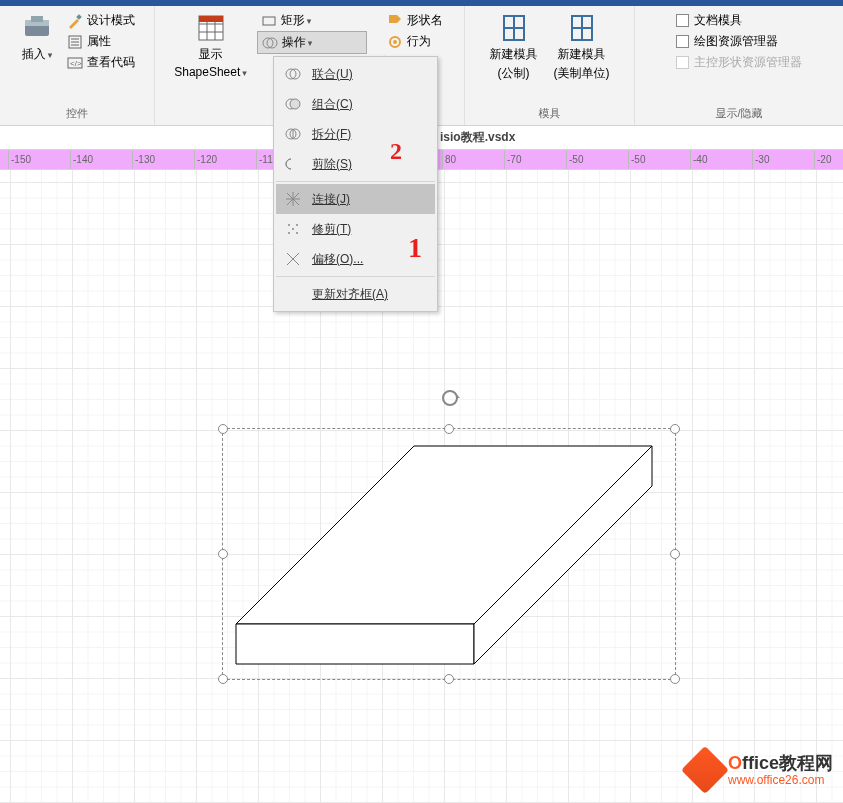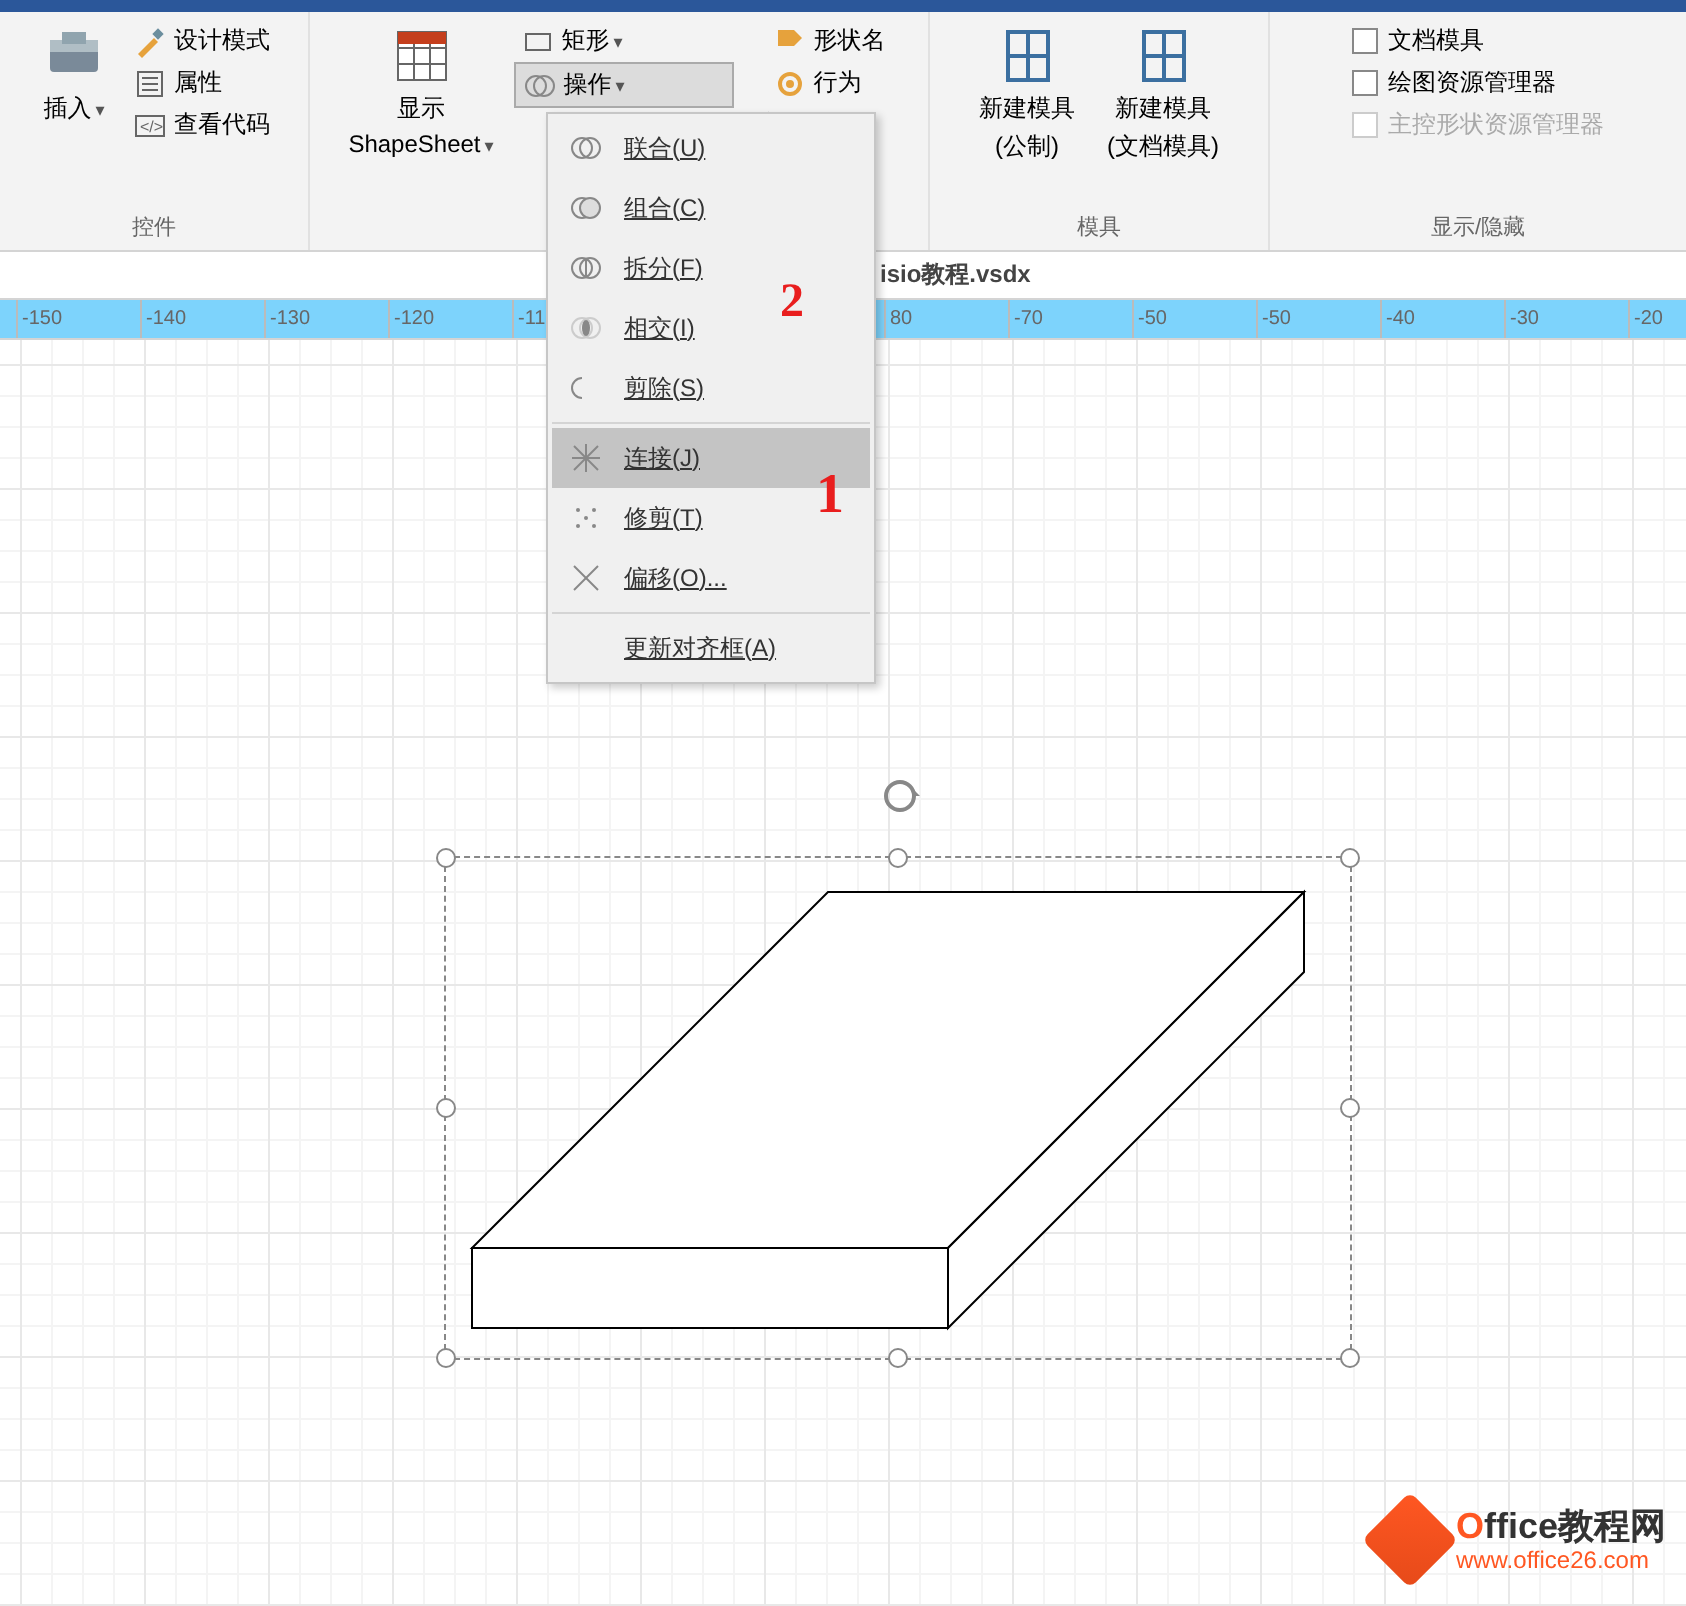--- a/index.html
+++ b/index.html
@@ -77,21 +77,21 @@
       align-items: center;
       color: #444;
       font-size: 12px;
       border-bottom: 1px solid #d4d4d4;
       position: relative;
       font-weight: bold;
     }
     
     .ruler {
       height: 20px;
-      background: #7dd3fc;
+      background: #f0abfc;
       border-bottom: 1px solid #d4d4d4;
       position: relative;
       font-size: 10px;
       color: #666;
     }
     .ruler-tick {
       position: absolute;
       top: 0;
       height: 100%;
       border-left: 1px solid #bbb;
@@ -318,21 +318,21 @@
       </div>
       <div class="big-btn">
         <div class="big-icon">
           <svg width="32" height="32">
               <rect x="6" y="4" width="20" height="24" fill="none" stroke="#3b6fa0" stroke-width="2"></rect>
               <line x1="16" y1="4" x2="16" y2="28" stroke="#3b6fa0" stroke-width="2"></line>
               <line x1="6" y1="16" x2="26" y2="16" stroke="#3b6fa0" stroke-width="2"></line>
             </svg>
         </div>
         <span>新建模具</span>
-        <span>(文档模具)</span>
+        <span>(美制单位)</span>
       </div>
     </div>
     <div class="ribbon-group-label">模具</div>
   </div>
 
   <div class="ribbon-group" style="flex:1;border-right:none;">
     <div class="ribbon-group-content">
       <div class="col">
         <div class="checkbox-row">
           <span class="checkbox"></span>
@@ -423,30 +423,20 @@
           <circle cx="6" cy="8" r="5" fill="none" stroke="#888"></circle>
           <circle cx="10" cy="8" r="5" fill="none" stroke="#888"></circle>
           <path d="M8 4 L8 12" stroke="#888"></path>
         </svg>
       </span>
     <span>拆分(<u>F</u>)</span>
   </div>
   <div class="menu-item">
     <span class="menu-icon">
         <svg width="16" height="16">
-          <circle cx="6" cy="8" r="5" fill="none" stroke="#ccc"></circle>
-          <circle cx="10" cy="8" r="5" fill="none" stroke="#ccc"></circle>
-          <ellipse cx="8" cy="8" rx="2" ry="4" fill="#888"></ellipse>
-        </svg>
-      </span>
-    <span>相交(<u>I</u>)</span>
-  </div>
-  <div class="menu-item">
-    <span class="menu-icon">
-        <svg width="16" height="16">
           <path d="M6 3 A5 5 0 1 0 6 13 A5 5 0 0 1 6 3" fill="none" stroke="#888"></path>
         </svg>
       </span>
     <span>剪除(<u>S</u>)</span>
   </div>
   <div class="menu-sep"></div>
   <div class="menu-item highlighted">
     <span class="menu-icon">
         <svg width="16" height="16">
           <line x1="2" y1="2" x2="14" y2="14" stroke="#888"></line>

